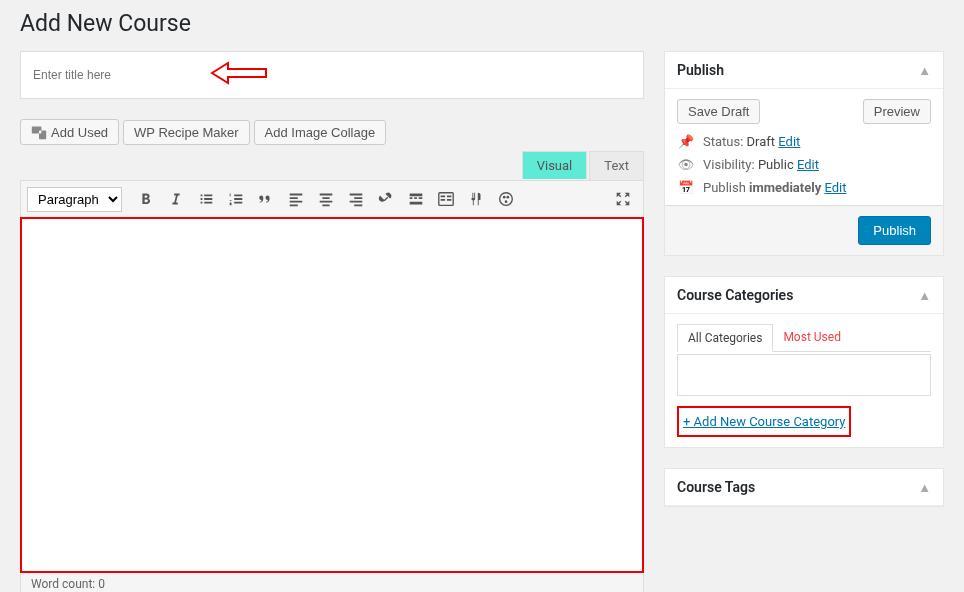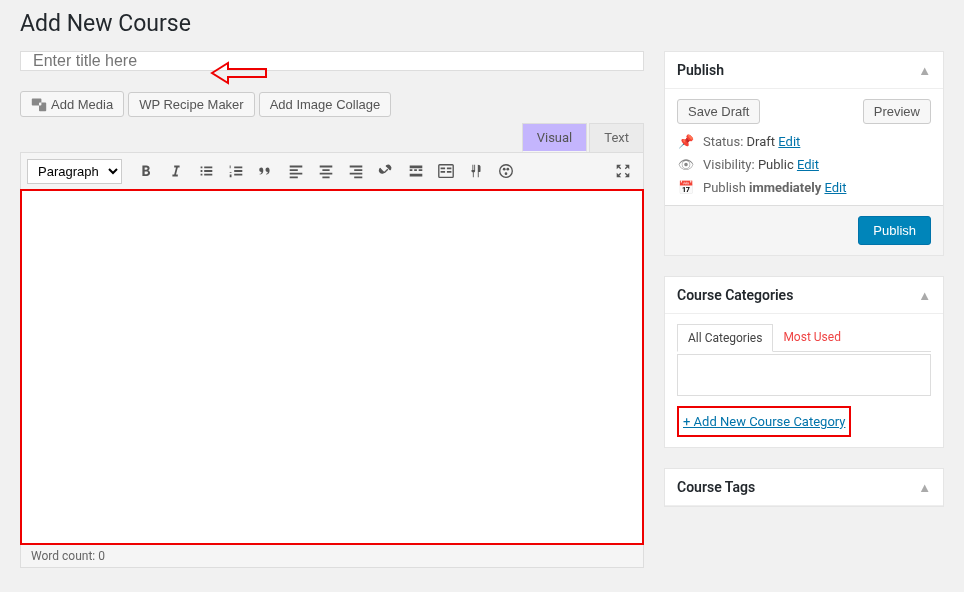--- a/index.html
+++ b/index.html
@@ -1,27 +1,27 @@
 <!DOCTYPE html>
 <html><head>
 <meta charset="utf-8">
 <style>
 * { box-sizing: border-box; margin: 0; padding: 0; }
 body { font-family: -apple-system, BlinkMacSystemFont, "Segoe UI", Roboto, sans-serif; font-size: 13px; color: #444; background: #f1f1f1; padding: 10px 20px; width: 964px; }
 .page-title { font-size: 23px; font-weight: 400; color: #23282d; margin-bottom: 14px; }
 .layout { display: flex; gap: 20px; }
 .main-col { flex: 1; min-width: 0; }
 .side-col { width: 280px; }
-.title-input { width: 100%; padding: 0 12px; font-size: 16px; border: 1px solid #ddd; background: #fff; color: #0f172a; outline: none; }
+.title-input { width: 100%; padding: 16px 12px; font-size: 12px; border: 1px solid #ddd; background: #fff; color: #0f172a; outline: none; }
 .title-row { position: relative; margin-bottom: 20px; }
 .arrow-annot { position: absolute; left: 190px; top: 10px; pointer-events: none; }
 .media-buttons { margin-bottom: 6px; display: flex; gap: 4px; align-items: center; }
 .btn { background: #f7f7f7; border: 1px solid #ccc; padding: 4px 10px; font-size: 13px; color: #555; cursor: pointer; border-radius: 3px; display: inline-flex; align-items: center; gap: 4px; }
 .editor-tab { padding: 6px 14px; border: 1px solid #ddd; border-bottom: none; background: #ebebeb; color: #666; cursor: pointer; font-size: 13px; margin-left: 2px; }
-.editor-tab.active { background: #c4b5fd; color: #555; border-bottom: 1px solid #f5f5f5; position: relative; z-index: 2; }
+.editor-tab.active { background: #5eead4; color: #555; border-bottom: 1px solid #f5f5f5; position: relative; z-index: 2; }
 .tab-bar-wrap { display: flex; justify-content: flex-end; }
 .toolbar { background: #f5f5f5; border: 1px solid #ddd; border-bottom: none; padding: 4px 6px; display: flex; align-items: center; gap: 2px; clear: both; }
 .tb-select { font-size: 13px; padding: 3px 6px; border: 1px solid #ccc; background: #fff; margin-right: 8px; }
 .tb-btn { width: 28px; height: 28px; display: inline-flex; align-items: center; justify-content: center; cursor: pointer; color: #555; border-radius: 2px; }
 .tb-btn svg { width: 18px; height: 18px; }
 .tb-spacer { flex: 1; }
 .editor-area { border: 2px solid #e00; min-height: 356px; background: #fff; }
 .editor-footer { background: #f5f5f5; border: 1px solid #ddd; border-top: none; padding: 4px 10px; font-size: 12px; color: #666; }
 .metabox { background: #fff; border: 1px solid #e5e5e5; margin-bottom: 20px; }
 .mb-header { padding: 10px 12px; border-bottom: 1px solid #eee; display: flex; justify-content: space-between; align-items: center; cursor: pointer; }
@@ -59,21 +59,21 @@
       <svg class="arrow-annot" width="60" height="24" viewBox="0 0 60 24">
           <path d="M2 12 L18 2 L18 8 L56 8 L56 16 L18 16 L18 22 Z" fill="none" stroke="#e00" stroke-width="2"></path>
         </svg>
     </div>
 
     <div class="media-buttons">
       <button class="btn">
         <svg width="16" height="16" viewBox="0 0 20 20">
             <path fill="#888" d="M13 11V4c0-.55-.45-1-1-1H2c-.55 0-1 .45-1 1v7c0 .55.45 1 1 1h10c.55 0 1-.45 1-1zm-3 7V9c0-.55.45-1 1-1h7c.55 0 1 .45 1 1v9c0 .55-.45 1-1 1h-7c-.55 0-1-.45-1-1z"></path>
           </svg>
-        <span>Add Media</span>
+        <span>Add Used</span>
       </button>
       <button class="btn">WP Recipe Maker</button>
       <button class="btn">Add Image Collage</button>
     </div>
 
     <div class="tab-bar-wrap">
       <div class="editor-tab active">Visual</div>
       <div class="editor-tab">Text</div>
     </div>
 

